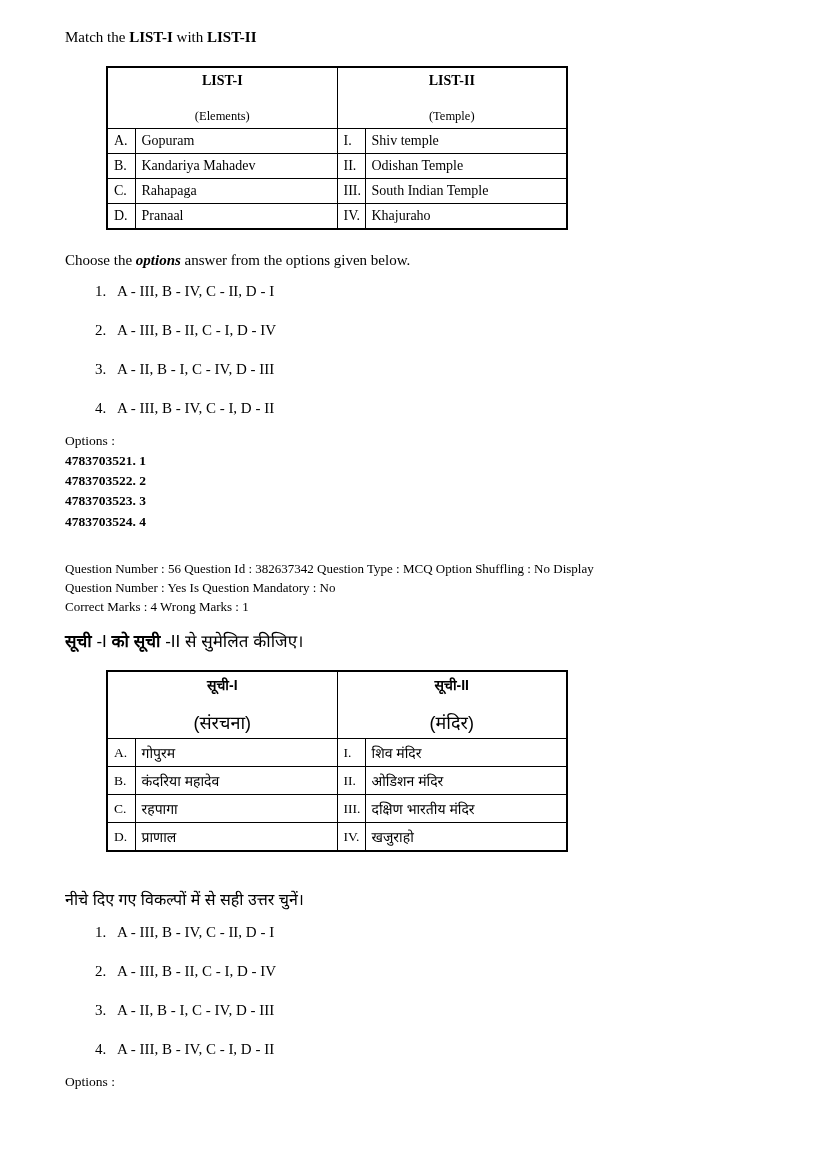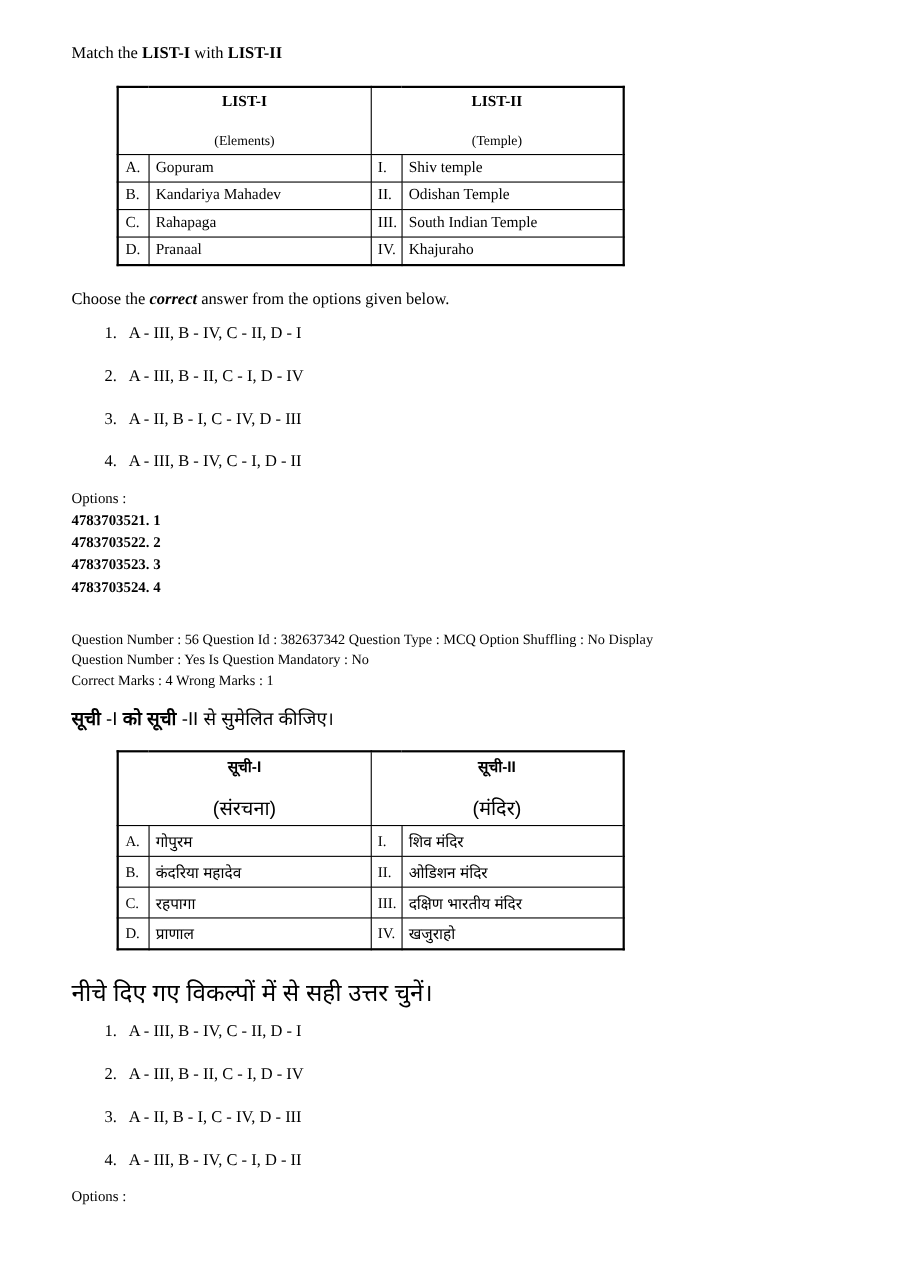--- a/index.html
+++ b/index.html
@@ -18,21 +18,21 @@
   .page {
     position: absolute;
     left: 0; top: 0;
     width: 826px;
     height: 1169px;
     padding: 0;
   }
   .content {
     position: absolute;
     left: 65px;
-    top: 40px;
+    top: 28px;
     width: 700px;
   }
   .q-heading {
     font-size: 15px;
     line-height: 1.3;
     margin: 0 0 0 0;
   }
   .q-heading b { font-weight: bold; }
 
   table.match {
@@ -118,22 +118,22 @@
   table.match.hi td, table.match.hi th {
     font-family: "Liberation Sans", sans-serif;
     font-size: 14px;
   }
   table.match.hi td.key {
     font-family: "Liberation Serif", serif;
     font-size: 13.5px;
   }
   table.match.hi th .sub { font-size: 18px; }
   .hi-choose {
-    font-size: 22px;
-    margin: 22px 0 0 0;
+    font-size: 16px;
+    margin: 36px 0 0 0;
     font-family: "Liberation Sans", sans-serif;
   }
 </style>
 </head>
 <body>
 
 <div class="page">
   <div class="content">
 
     <p class="q-heading">
@@ -181,21 +181,21 @@
         <tr>
           <td class="key">D.</td>
           <td class="val">Pranaal</td>
           <td class="key">IV.</td>
           <td class="val">Khajuraho</td>
         </tr>
       </tbody>
     </table>
 
     <p class="choose">
-      <span>Choose the </span><i>correct</i><span> answer from the options given below.</span>
+      <span>Choose the </span><i>options</i><span> answer from the options given below.</span>
     </p>
 
     <ol class="answers">
       <li>
         <span class="num">1.</span>
         <span>A - III, B - IV, C - II, D - I</span>
       </li>
       <li>
         <span class="num">2.</span>
         <span>A - III, B - II, C - I, D - IV</span>

